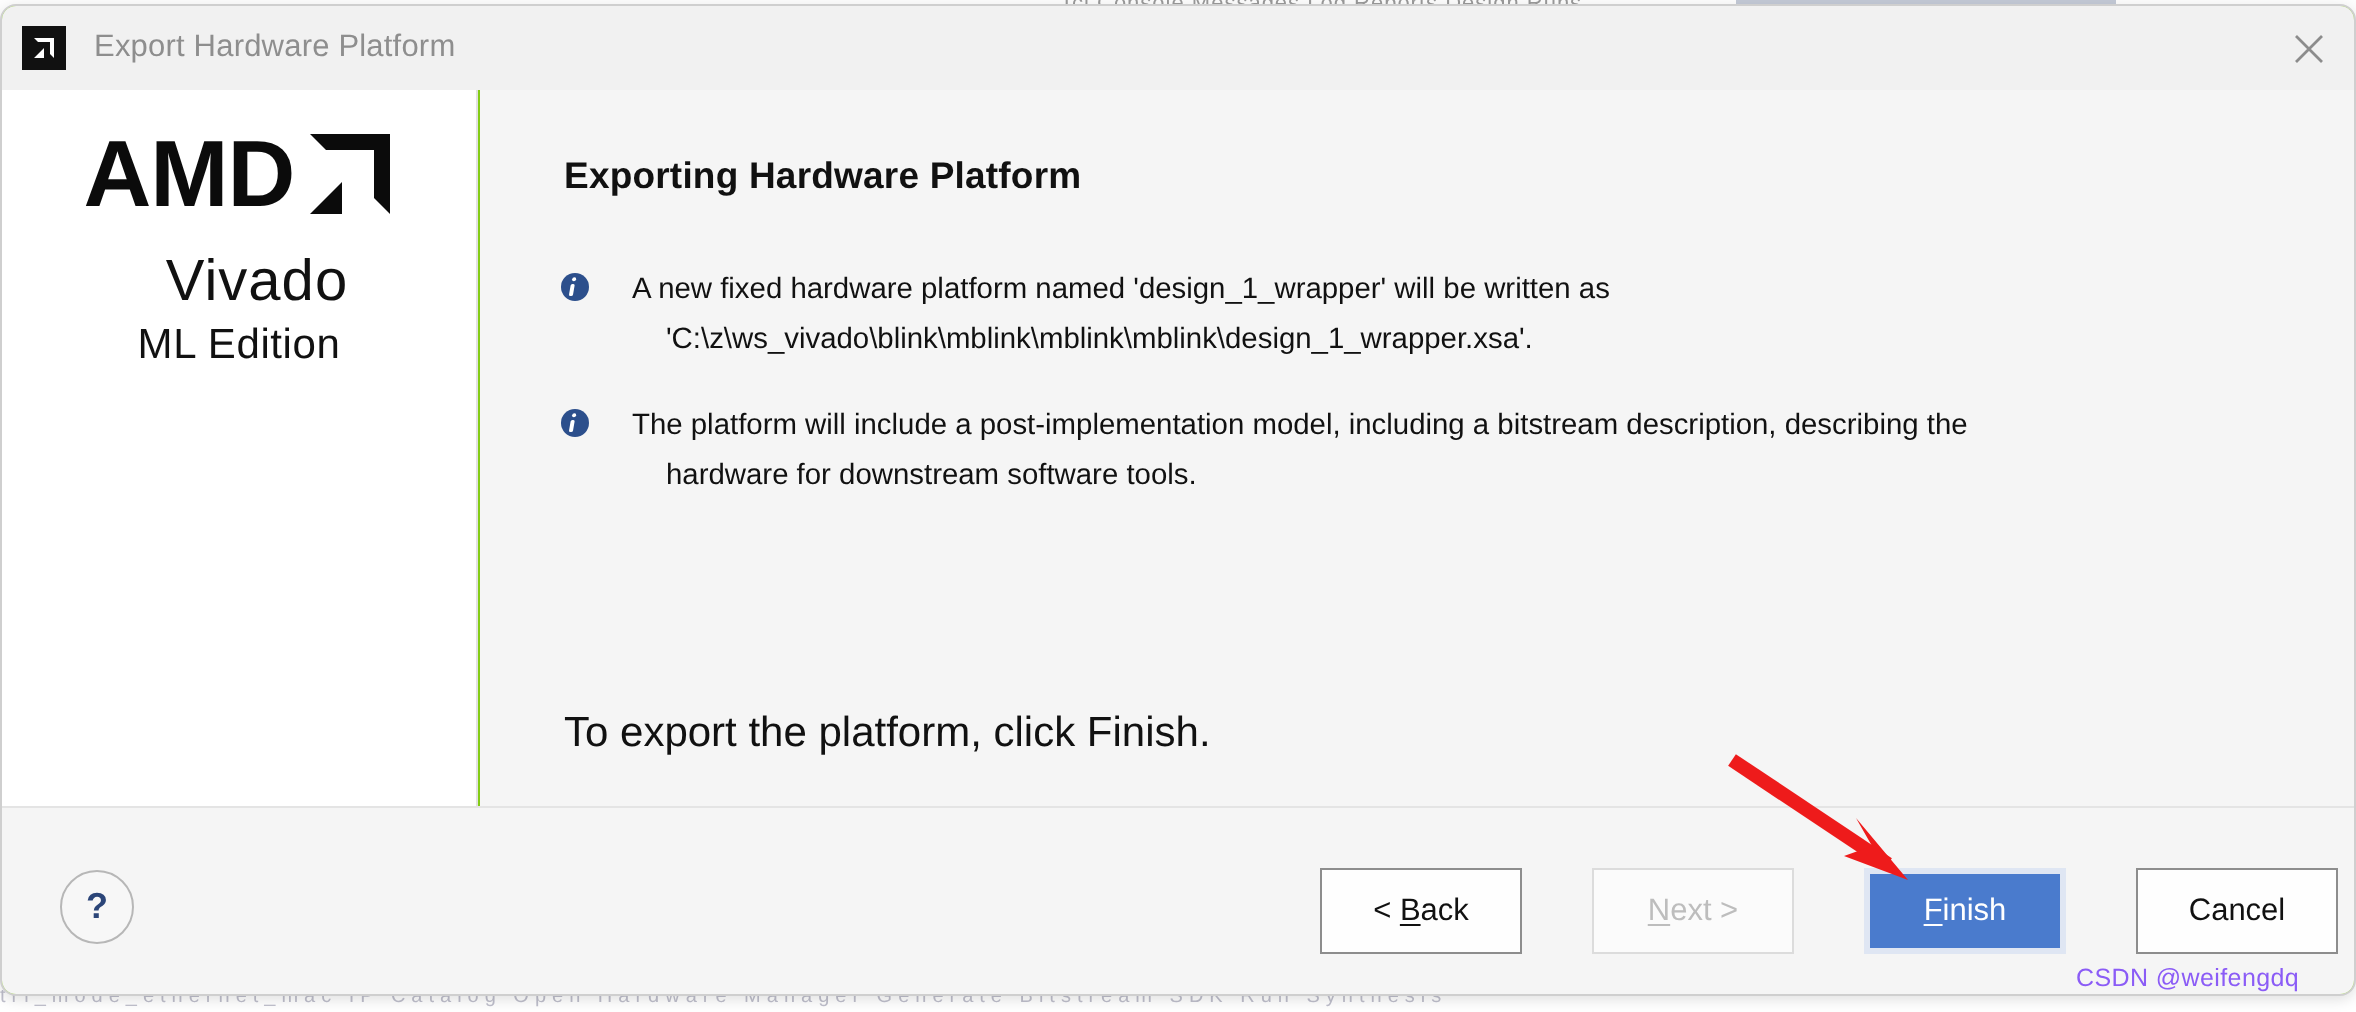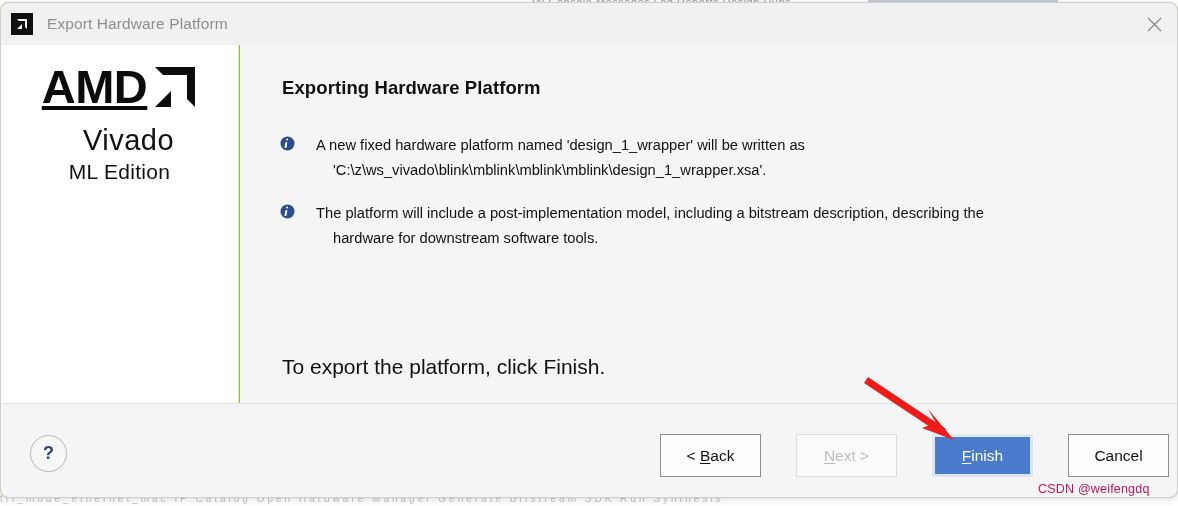--- a/index.html
+++ b/index.html
@@ -143,21 +143,20 @@
     justify-content: center;
     gap: 6px;
   }
   .amd-word {
     font-family: "Liberation Sans", sans-serif;
     font-weight: bold;
     font-size: 47px;
     line-height: 47px;
     letter-spacing: -0.5px;
     color: #0b0b0b;
-    text-decoration: underline;
   }
   .amd-arrow { margin-top: 2px; }
   .vivado {
     margin-top: 8px;
     font-size: 29px;
     line-height: 38px;
     color: #111;
     letter-spacing: .5px;
     margin-left: 18px;
   }
@@ -275,21 +274,21 @@
     position: absolute;
     left: 862px; top: 376px;
     pointer-events: none;
   }
 
   
   .watermark {
     position: absolute;
     left: 1038px; top: 482px;
     font-size: 12.5px;
-    color: #be185d;
+    color: #8b5cf6;
     letter-spacing: .2px;
     white-space: nowrap;
   }
 </style>
 </head>
 <body>
 
 <div class="bg-window">
   <div class="bg-strip">
     <div class="bg-toolbar-text">Tcl Console   Messages   Log   Reports   Design Runs</div>

